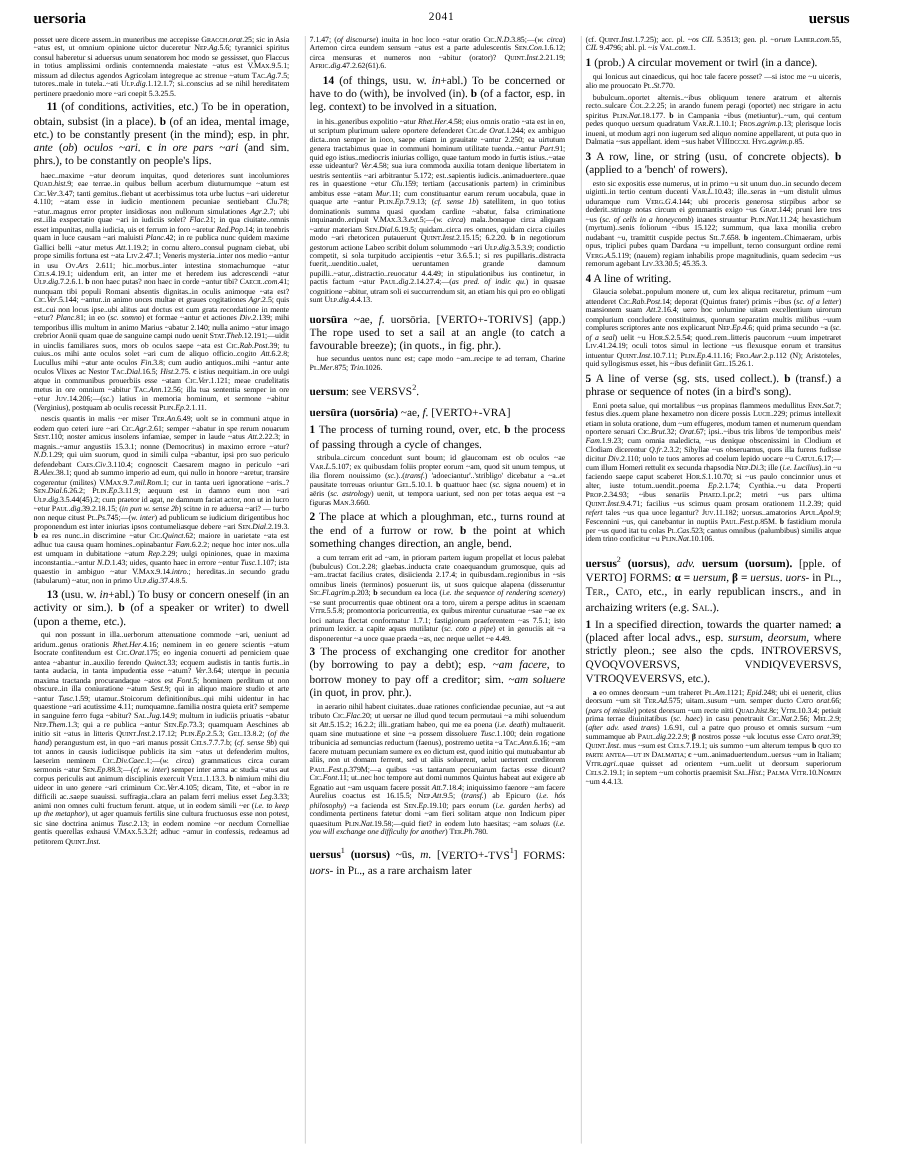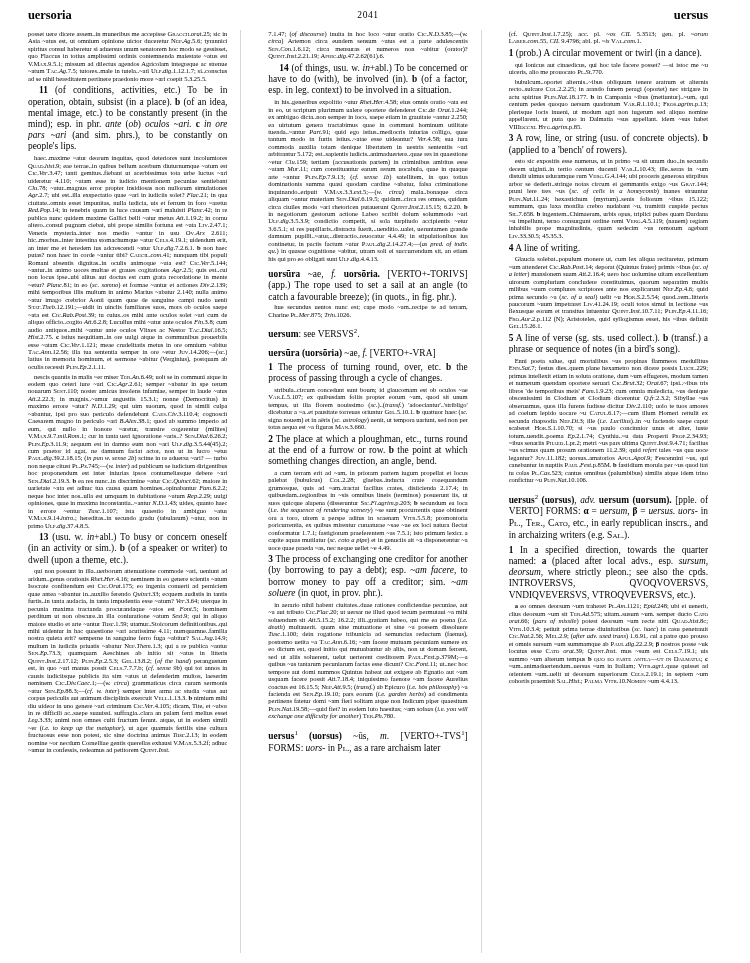--- a/index.html
+++ b/index.html
@@ -30,21 +30,21 @@
 
   
   .cols{
     position:absolute;top:30px;left:28px;right:28px;bottom:10px;
     display:flex;flex-direction:row;
   }
   .col{
     width:213px;
     position:relative;
   }
-  .col + .col{margin-left:13px;padding-left:27px;}
+  .col + .col{margin-left:13px;padding-left:3px;}
   .col.rule + .col.rule{border-left:0.5px solid #d8d8d8;}
   .colinner{overflow:hidden;height:100%;}
 
   
   .defn{
     font-size:9.4px;
     line-height:11.2px;
     text-align:justify;
     text-indent:11px;
     margin:3.2px 0 1.6px 0;
@@ -62,21 +62,21 @@
   }
   .quot.cont{text-indent:0;}
   .head{
     font-size:9.4px;
     line-height:11.2px;
     text-align:justify;
     margin:7px 0 0.5px 0;
     text-indent:0;
   }
   .head .hw{font-weight:bold;}
-  .head .hw2{font-weight:bold;}
+  .head .hw2{font-weight:normal;}
   b.sn{font-weight:bold;}
   i,em{font-style:italic;}
   .sc{font-variant:small-caps;font-size:1.02em;}
   .etym{font-variant:small-caps;letter-spacing:0.1px;margin-top:40px;}
   .xref{font-variant:small-caps;}
   .sup{font-size:0.72em;vertical-align:super;}
   p{margin:0;}
 </style>
 </head>
 <body>

